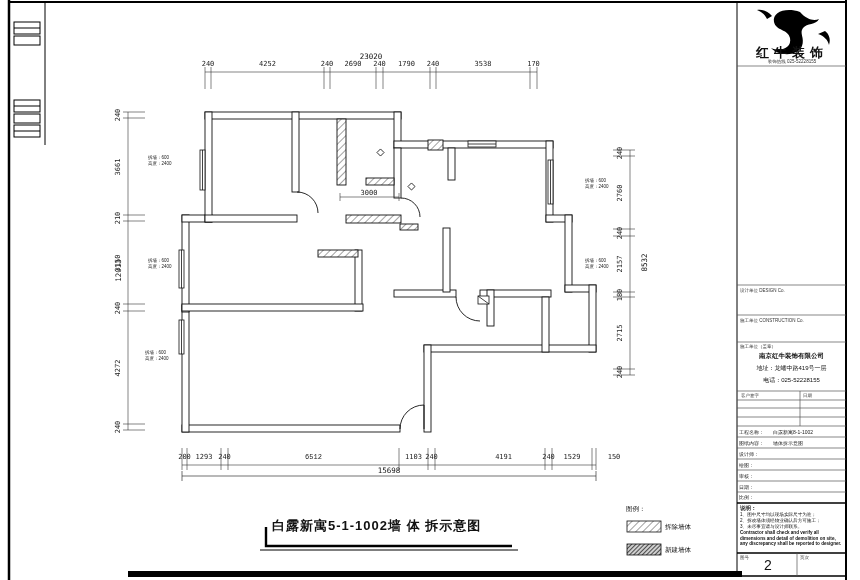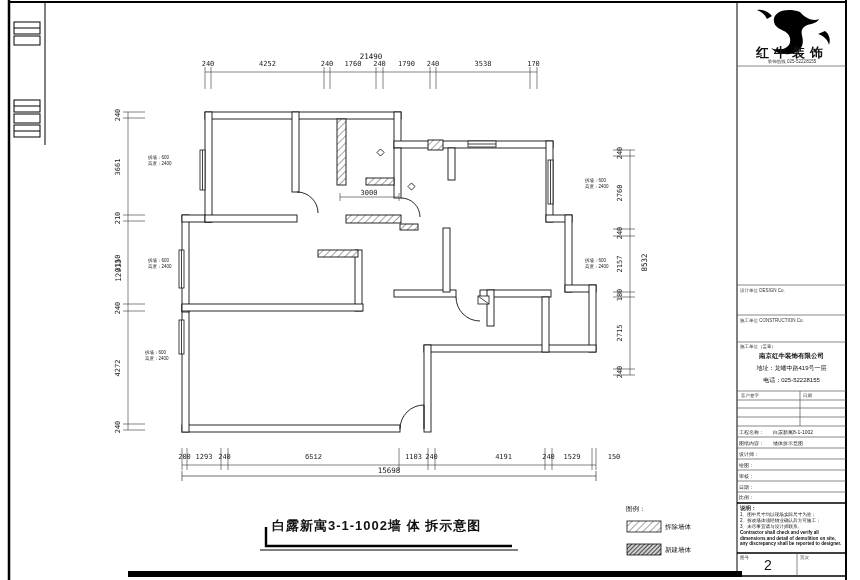--- a/index.html
+++ b/index.html
@@ -247,27 +247,27 @@
       <line x1="797" y1="553" x2="797" y2="576"></line>
     </g>
 
     <g fill="#000">
       <path d="M800,12 c-14,-5 -28,0 -26,10 c2,9 14,7 16,16 c2,10 -9,14 -19,10 c9,9 27,8 31,-2 c3,-8 -3,-13 1,-18 c4,-5 13,-3 16,-9 c-5,2 -12,1 -19,-7 z"></path>
       <path d="M772,16 c-4,-5 -10,-7 -15,-6 c5,2 8,5 10,9 z"></path>
       <path d="M818,34 c6,2 10,6 11,11 c2,-6 0,-11 -4,-14 z"></path>
     </g>
   </svg>
 
-  <div class="abs" style="left:272px;top:517px;font-size:13px;font-weight:bold;letter-spacing:1px;">白露新寓3-1-1002墙 体 拆示意图</div>
+  <div class="abs" style="left:272px;top:517px;font-size:13px;font-weight:bold;letter-spacing:1px;">白露新寓5-1-1002墙 体 拆示意图</div>
 
   <div class="legend-label" style="left:626px;top:505px;">图例：</div>
   <div class="legend-label" style="left:665px;top:523px;">拆除墙体</div>
   <div class="legend-label" style="left:665px;top:546px;">新建墙体</div>
 
-  <div class="total" style="left:341px;top:52px;">21490</div>
+  <div class="total" style="left:341px;top:52px;">23020</div>
   <div class="total" style="left:359px;top:466px;">15698</div>
   <div class="total rot" style="left:88px;top:266px;">12013</div>
   <div class="total rot" style="left:614px;top:258px;">8532</div>
 
   <div class="dim" style="left:349px;top:189px;">3000</div>
 
   <div class="abs" style="left:752px;top:44px;width:80px;text-align:center;font-size:13px;font-weight:bold;letter-spacing:5px;font-family:'Liberation Serif',serif;">红牛装饰</div>
   <div class="abs tb-label" style="left:744px;top:59px;width:96px;text-align:center;">装饰热线 025-52228155</div>
 
   <div class="abs tb-label" style="left:740px;top:288px;">设计单位 DESIGN Co.</div>
@@ -320,21 +320,21 @@
     <div class="note-bold">any discrepancy shall be reported to designer.</div>
   </div>
 
   <div class="abs tb-label" style="left:740px;top:555px;">图号</div>
   <div class="abs" style="left:739px;top:557px;width:58px;text-align:center;font-size:14px;">2</div>
   <div class="abs tb-label" style="left:800px;top:555px;">页次</div>
 
 <div class="dim" style="left: 188px; top: 60px;">240</div>
     <div class="dim" style="left: 247.5px; top: 60px;">4252</div>
     <div class="dim" style="left: 307px; top: 60px;">240</div>
-    <div class="dim" style="left: 333px; top: 60px;">1760</div>
+    <div class="dim" style="left: 333px; top: 60px;">2690</div>
     <div class="dim" style="left: 359.5px; top: 60px;">240</div>
     <div class="dim" style="left: 386.5px; top: 60px; text-align: center;">1790</div>
     <div class="dim" style="left: 413px; top: 60px;">240</div>
     <div class="dim" style="left: 463px; top: 60px;">3538</div>
     <div class="dim" style="left: 513.5px; top: 60px;">170</div>
     <div class="dim" style="left: 164.5px; top: 453px; text-align: center;">200</div>
     <div class="dim" style="left: 184px; top: 453px;">1293</div>
     <div class="dim" style="left: 204.5px; top: 453px;">240</div>
     <div class="dim" style="left: 293.5px; top: 453px; font-family: Liberation Mono, monospace;">6512</div>
     <div class="dim" style="left: 393.5px; top: 453px;">1103</div>

